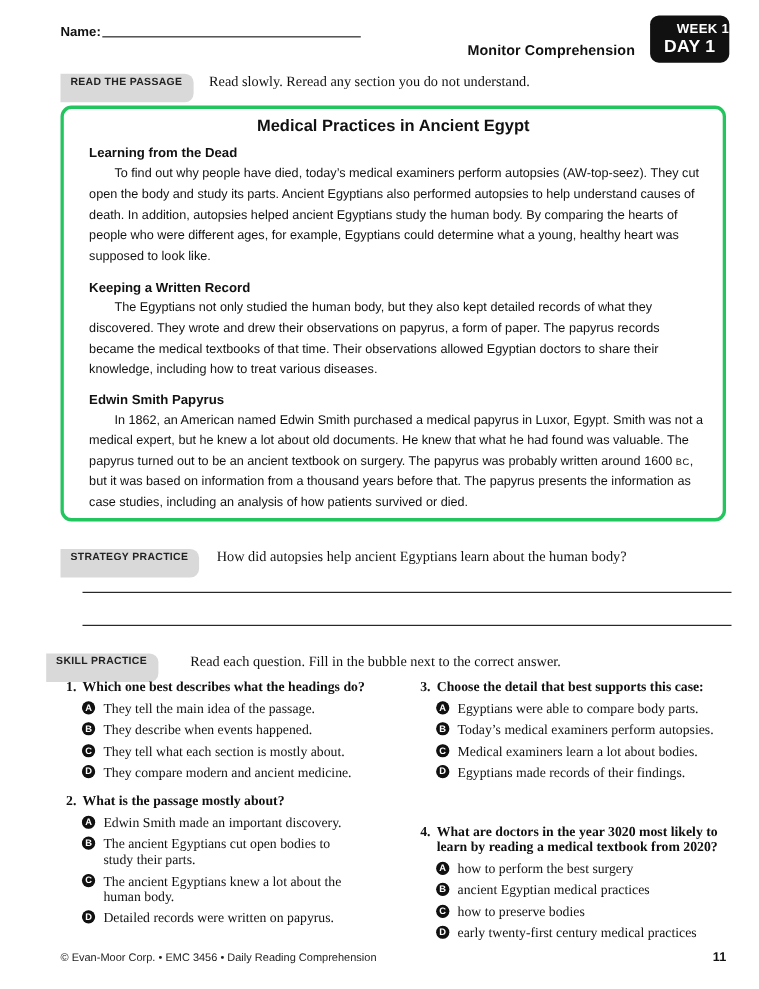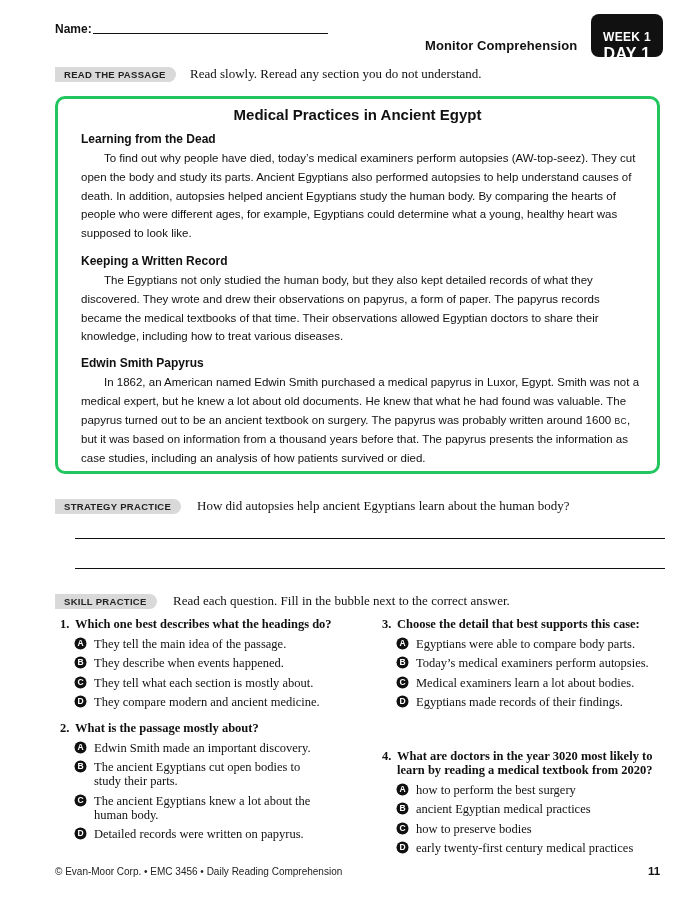--- a/index.html
+++ b/index.html
@@ -5,24 +5,24 @@
     html, body { margin: 0; padding: 0; background: #ffffff; }
     body { width: 690px; height: 899px; position: relative; overflow: hidden; color: #111; }
     .sans { font-family: "Liberation Sans", "DejaVu Sans", sans-serif; }
     .serif { font-family: "Liberation Serif", "DejaVu Serif", serif; }
 
     .name-row { position: absolute; left: 55px; top: 22px; font-size: 12px; font-weight: bold; }
     .name-line { position: absolute; left: 93px; top: 33px; width: 235px; border-bottom: 1px solid #111; height: 0; }
 
     .skill-title { position: absolute; left: 425px; top: 38px; font-size: 13px; font-weight: bold; letter-spacing: 0.1px; }
     .week-badge { position: absolute; left: 591px; top: 14px; width: 72px; height: 43px; background: #111; color: #fff; border-radius: 8px 8px 8px 8px; text-align: center; font-weight: bold; }
-    .week-badge .w { font-size: 12px; padding-top: 16px; line-height: 14px; letter-spacing: 0.3px; }
+    .week-badge .w { font-size: 12px; padding-top: 5px; line-height: 14px; letter-spacing: 0.3px; text-align: right; }
     .week-badge .d { font-size: 16px; line-height: 20px; letter-spacing: 0.3px; }
 
-    .tab { position: absolute; height: 15px; background: #d9d9d9; border-radius: 0 8px 8px 0; font-size: 9.5px; font-weight: bold; line-height: 15px; padding: 0 10px 0 9px; letter-spacing: 0.3px; color: #222; }
+    .tab { position: absolute; height: 26px; background: #d9d9d9; border-radius: 0 8px 8px 0; font-size: 9.5px; font-weight: bold; line-height: 15px; padding: 0 10px 0 9px; letter-spacing: 0.3px; color: #222; }
     .tab-instr { position: absolute; font-size: 13px; line-height: 15px; }
 
     .passage-box { position: absolute; left: 55px; top: 96px; width: 605px; height: 378px; border: 3px solid #22c55e; border-radius: 10px; box-sizing: border-box; }
     .passage-title { position: absolute; left: 0; right: 0; top: 7px; text-align: center; font-size: 15px; font-weight: bold; }
     .section { position: absolute; left: 23px; width: 560px; }
     .section h3 { margin: 0; font-size: 12px; font-weight: bold; line-height: 16px; }
     .section p { margin: 2px 0 0 0; font-size: 11.5px; line-height: 18.8px; text-indent: 23px; }
     .bc { font-size: 8.5px; letter-spacing: 0.4px; }
 
     .answer-line { position: absolute; left: 75px; width: 590px; border-bottom: 1px solid #111; height: 0; }
@@ -71,21 +71,21 @@
     <h3>Edwin Smith Papyrus</h3>
     <p><span>In 1862, an American named Edwin Smith purchased a medical papyrus in Luxor, Egypt. Smith was not a medical expert, but he knew a lot about old documents. He knew that what he had found was valuable. The papyrus turned out to be an ancient textbook on surgery. The papyrus was probably written around 1600 </span><span class="bc">BC</span><span>, but it was based on information from a thousand years before that. The papyrus presents the information as case studies, including an analysis of how patients survived or died.</span></p>
   </div>
 </div>
 
 <div class="tab sans" style="left:55px; top:499px;">STRATEGY PRACTICE</div>
 <div class="tab-instr serif" style="left:197px; top:498px;">How did autopsies help ancient Egyptians learn about the human body?</div>
 <div class="answer-line" style="top:538px;"></div>
 <div class="answer-line" style="top:568px;"></div>
 
-<div class="tab sans" style="left:55px; top:594px;text-align:center;">SKILL PRACTICE</div>
+<div class="tab sans" style="left:42px; top:594px;text-align:center;">SKILL PRACTICE</div>
 <div class="tab-instr serif" style="left:173px; top:593px;">Read each question. Fill in the bubble next to the correct answer.</div>
 
 <div class="q serif" style="left:60px; top:617px;">
   <div class="stem">
       <span class="num">1.</span>
       <span class="stem-text">Which one best describes what the headings do?</span>
     </div>
   <div class="opt">
       <span class="bubble">A</span>
       <span class="opt-text">They tell the main idea of the passage.</span>

